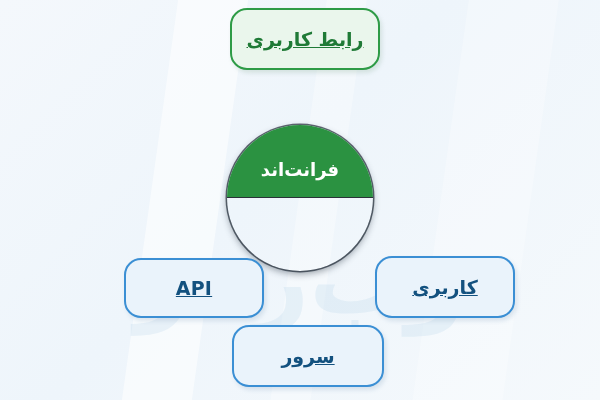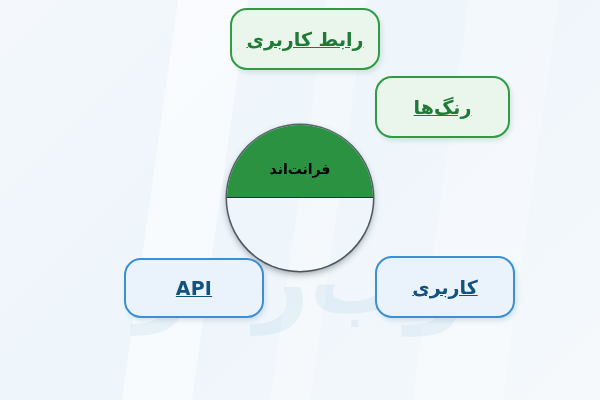--- a/index.html
+++ b/index.html
@@ -62,22 +62,22 @@
     box-shadow: 0 3px 7px rgba(30,45,60,0.45), 0 0 0 1.5px rgba(45,55,65,0.75);
   }
   .circle-half {
     position: absolute;
     left: 0;
     width: 100%;
     height: 50%;
     display: flex;
     align-items: center;
     justify-content: center;
-    color: #000000;
-    font-size: 14px;
+    color: #ffffff;
+    font-size: 18px;
     font-weight: 700;
     letter-spacing: .3px;
   }
   .circle-half.top {
     top: 0;
     background: #2b9241;
     border-bottom: 1.5px solid #2a3238;
     padding-top: 16px;
     box-sizing: border-box;
   }
@@ -136,32 +136,32 @@
   <div class="bg-streak streak-b"></div>
   <div class="bg-streak streak-c"></div>
 
   <div class="watermark">وب‌رمز</div>
 
   <div class="node green node-ui">
     <span class="node-label">رابط کاربری</span>
   </div>
 
 
-  <div class="node green node-colors">
-    <span class="node-label">رنگ‌ها</span>
-  </div>
 
   <div class="stack-circle">
     <div class="circle-half top">
       <span>فرانت‌اند</span>
     </div>
   </div>
 
   <div class="node blue node-api">
     <span class="node-label">API</span>
   </div>
 
   <div class="node blue node-database">
     <span class="node-label">کاربری</span>
   </div>
 
+  <div class="node blue node-server">
+    <span class="node-label">سرور</span>
+  </div>
 
 </div>
 
 </body></html>

